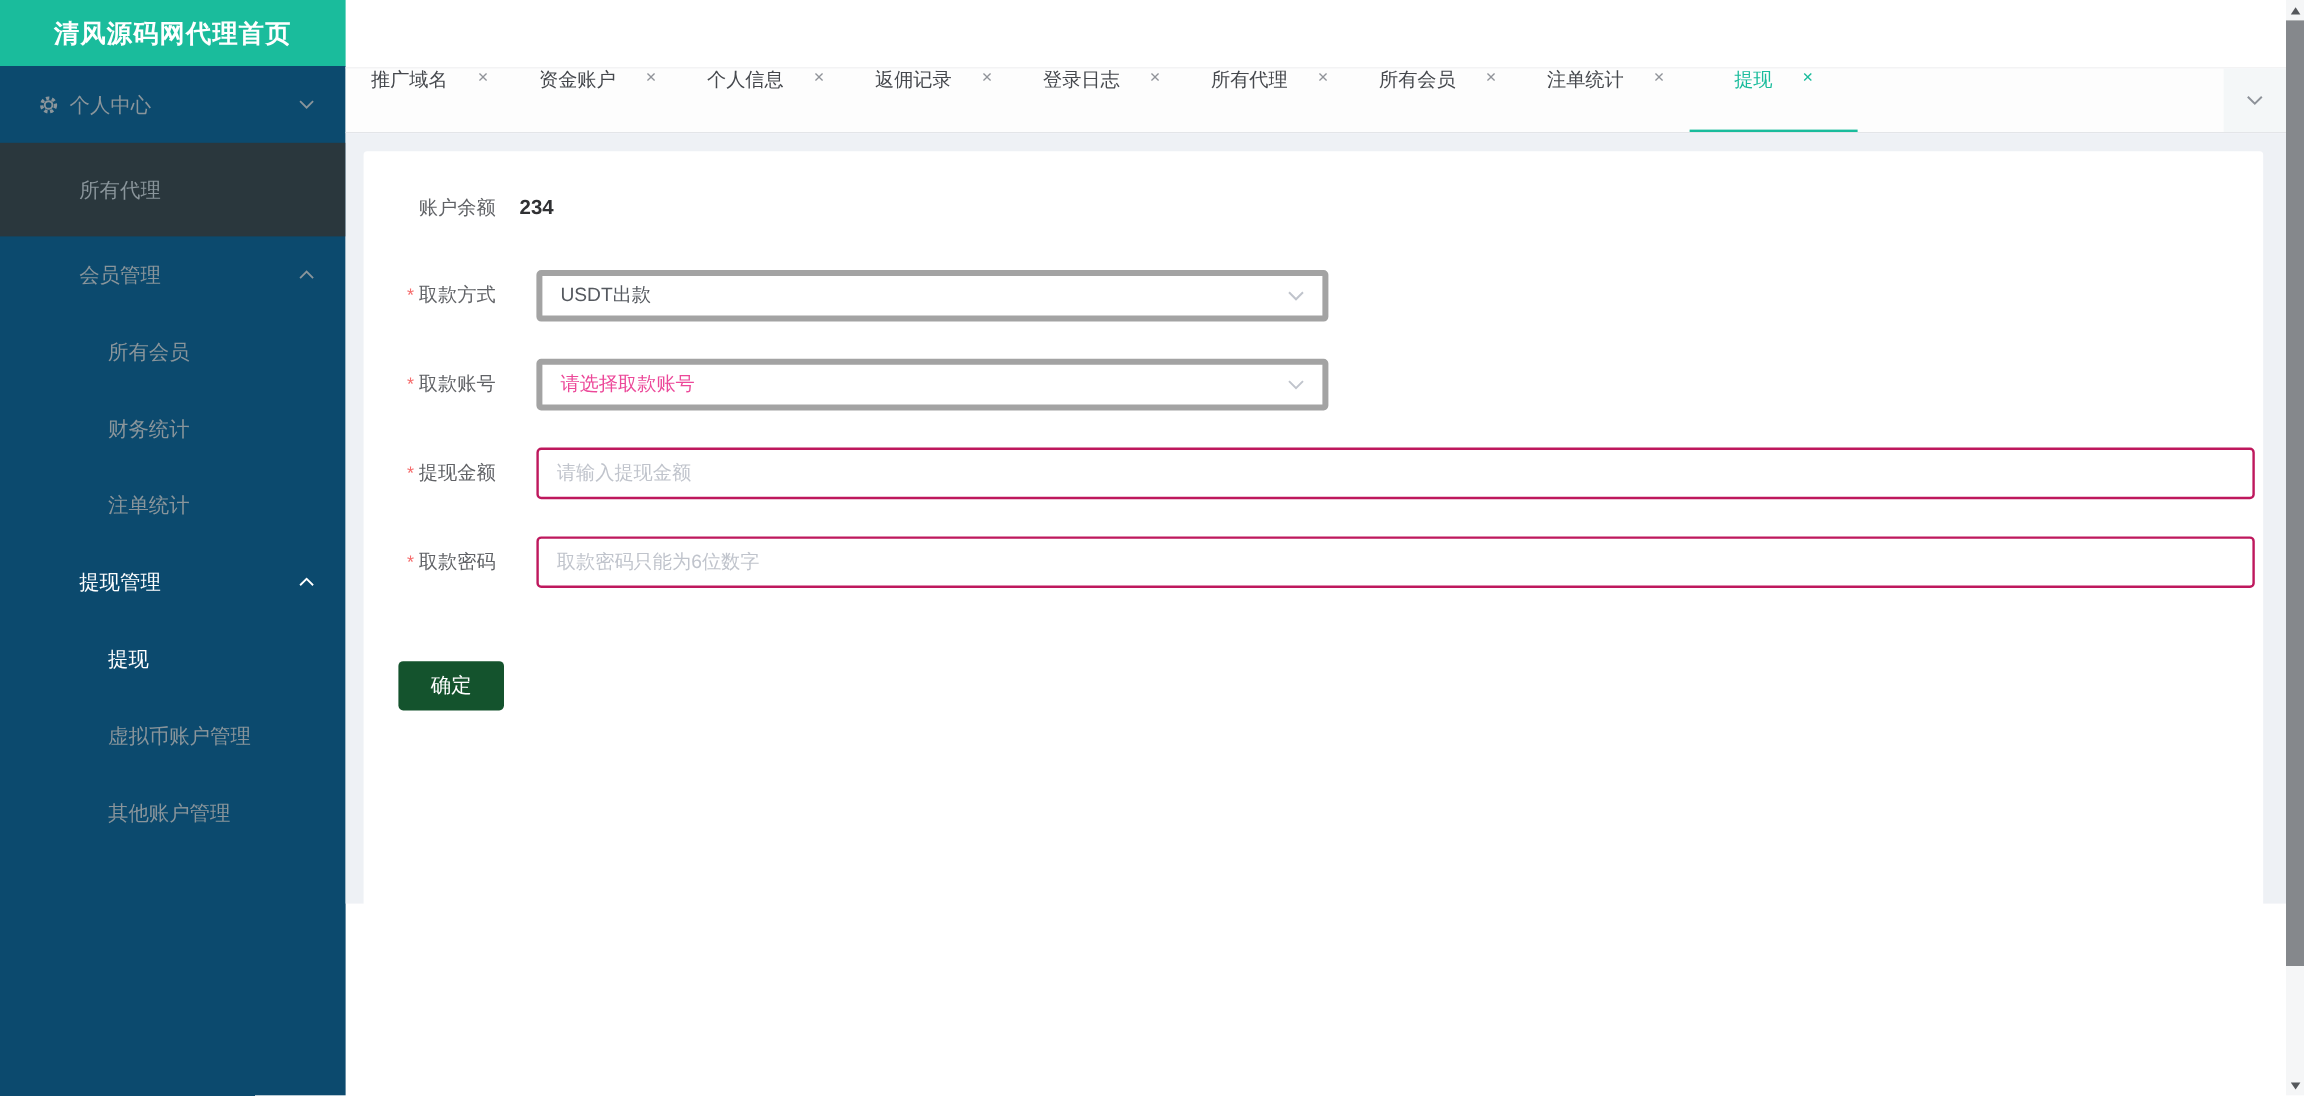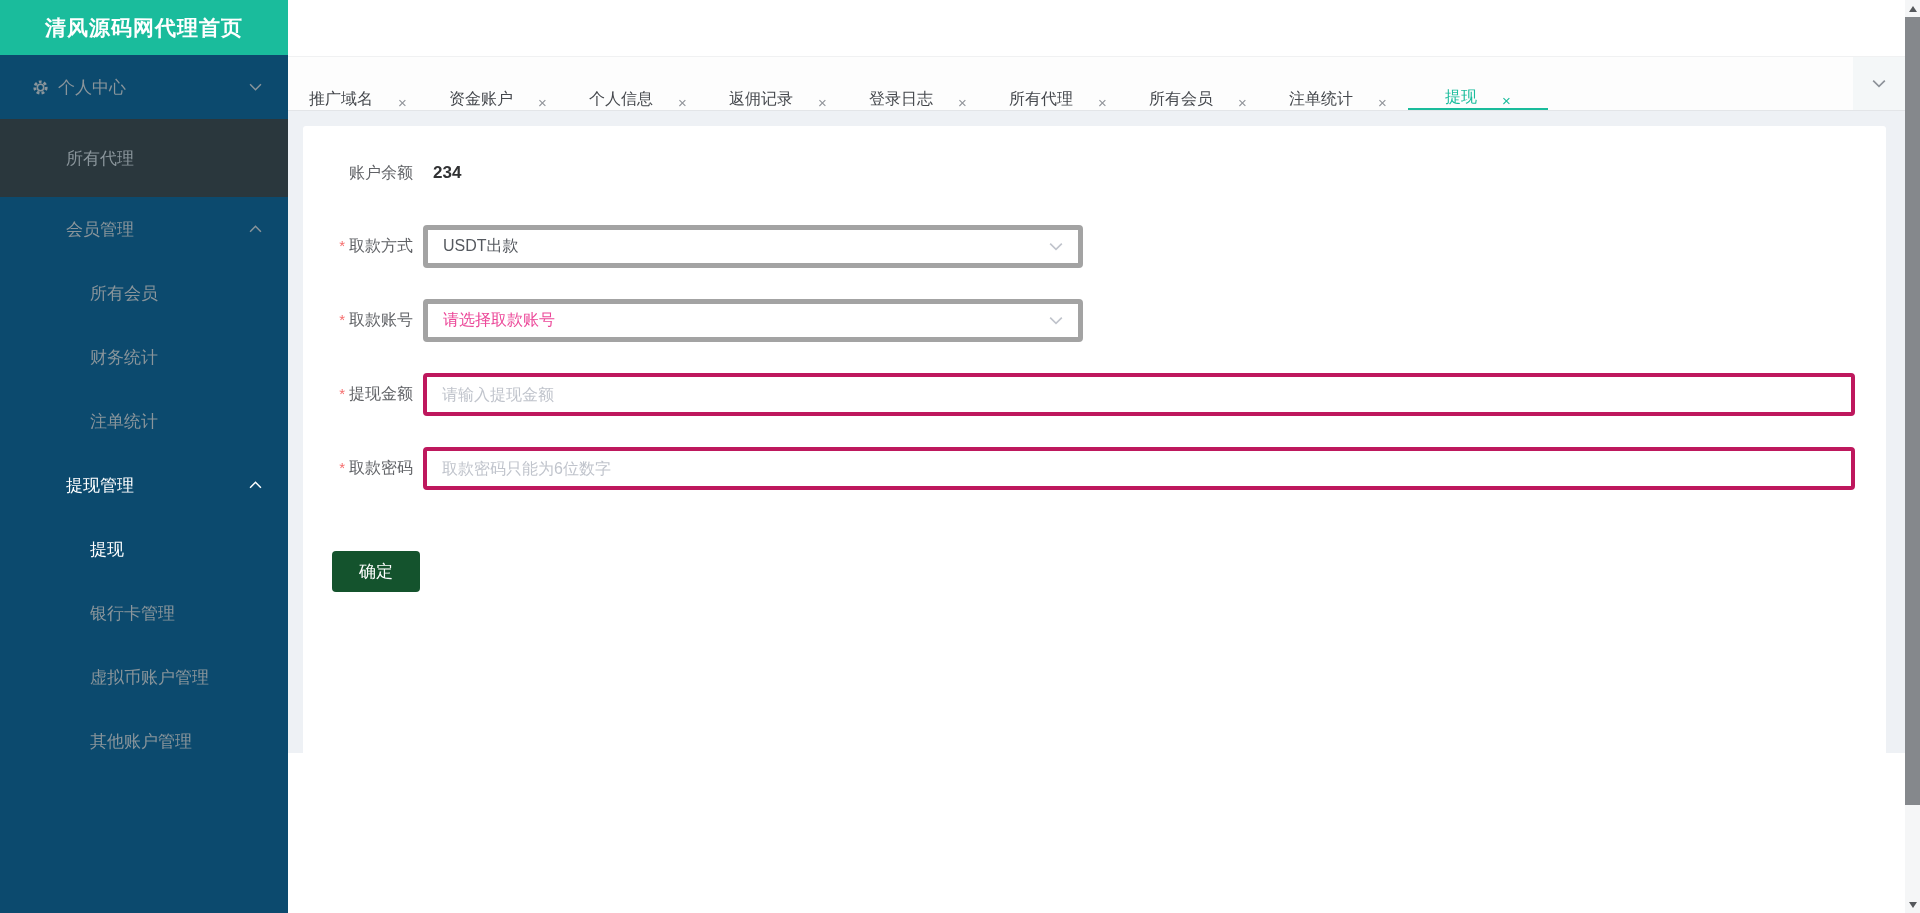--- a/index.html
+++ b/index.html
@@ -26,46 +26,46 @@
   .topbar { position:absolute; left:288px; top:0; width:1617px; height:56px; background:#fff; }
   .hamburger { position:absolute; left:36px; top:21px; width:19px; height:14px; display:flex; flex-direction:column; justify-content:space-between; cursor:pointer; }
   .hamburger span { display:block; height:2px; background:#5f6368; border-radius:1px; }
   .userbox { position:absolute; right:45px; top:0; height:56px; display:flex; align-items:center; gap:9px; cursor:pointer; }
   .avatar { width:38px; height:38px; border-radius:50%; overflow:hidden; flex:0 0 auto; }
   .username { font-size:17px; color:#5a5e66; }
 
   
   .tabbar { position:absolute; left:288px; top:56px; width:1617px; height:55px; background:#fdfdfd;
             border-top:1px solid #f0f1f2; border-bottom:1px solid #e3e5e8; display:flex; }
-  .tab { width:140px; height:100%; display:flex; align-items:flex-end; justify-content:center; gap:25px;
+  .tab { width:140px; height:100%; display:flex; align-items:flex-start; justify-content:center; gap:25px;
          font-size:16px; color:#45484d; cursor:pointer; }
   .tab .tab-close { color:#909399; font-size:15px; line-height:1; }
   .tab.active { color:#1abc9c; border-bottom:2px solid #1abc9c; }
   .tab.active .tab-close { color:#1abc9c; }
   .tab-more { position:absolute; right:0; top:0; width:52px; height:100%; background:#f4f7f8;
               display:flex; align-items:center; justify-content:center; color:#8d9299; cursor:pointer; }
   .tab-more svg { width:14px; height:9px; }
 
   
   .content { position:absolute; left:288px; top:111px; width:1617px; height:642px; background:#eef1f5; }
   .card { position:absolute; left:15px; top:15px; width:1583px; height:772px; background:#fff; border-radius:3px; }
   .card-inner { padding-top:36px; }
 
   .form-row { display:flex; align-items:center; }
   .balance-row { height:22px; margin-bottom:41px; }
   .lab-col { width:110px; text-align:right; font-size:16px; color:#606266; margin-right:10px;
              flex:0 0 auto; white-space:nowrap; }
   .req { color:#f56c6c; margin-right:4px; font-size:15px; }
   .balance-value { font-size:17px; color:#303133; font-weight:600; margin-left:10px; }
 
-  .field-row { height:43px; margin-bottom:31px; }
+  .field-row { height:43px; margin-bottom:31px;gap:24px; }
   .ctl { height:43px; border:5px solid #a3a3a3; border-radius:4px; background:#fff;
          display:flex; align-items:center; padding:0 15px; font-size:16px; }
   .ctl.sel { width:660px; justify-content:space-between; cursor:pointer; }
-  .ctl-input { width:1432px; height:43px; border:4px solid #be185d; border-radius:4px; padding:0 15px;
+  .ctl-input { width:1432px; height:43px; border:2px solid #be185d; border-radius:4px; padding:0 15px;
                font-size:16px; color:#303133; outline:none; font-family:inherit; }
   .ctl-input::placeholder { color:#c0c4cc; opacity:1; }
   .sel-value { color:#55595f; }
   .sel-placeholder { color:#ec4899; }
   .sel-arrow { width:14px; height:9px; color:#c0c4cc; flex:0 0 auto; }
 
   .submit-btn { margin:30px 0 0 29px; width:88px; height:41px; background:#14532d; border:none;
                 border-radius:4px; color:#fff; font-size:17px; cursor:pointer; font-family:inherit; }
 
   
@@ -115,23 +115,20 @@
       <div class="side-item lvl2 active">
         <span class="menu-label">提现管理</span>
         <svg viewBox="0 0 12 7" width="13" height="8" class="chev">
           <path d="M1 6 L6 1 L11 6" fill="none" stroke="currentColor" stroke-width="1.4"></path>
         </svg>
       </div>
       <div class="side-item lvl3 active">
         <span class="menu-label">提现</span>
       </div>
       <div class="side-item lvl3">
-        <span class="menu-label">银行卡管理</span>
-      </div>
-      <div class="side-item lvl3">
         <span class="menu-label">虚拟币账户管理</span>
       </div>
       <div class="side-item lvl3">
         <span class="menu-label">其他账户管理</span>
       </div>
     </nav>
 
 
   <div class="tabbar">
     <div id="tabs" style="display:flex; height:100%;">

